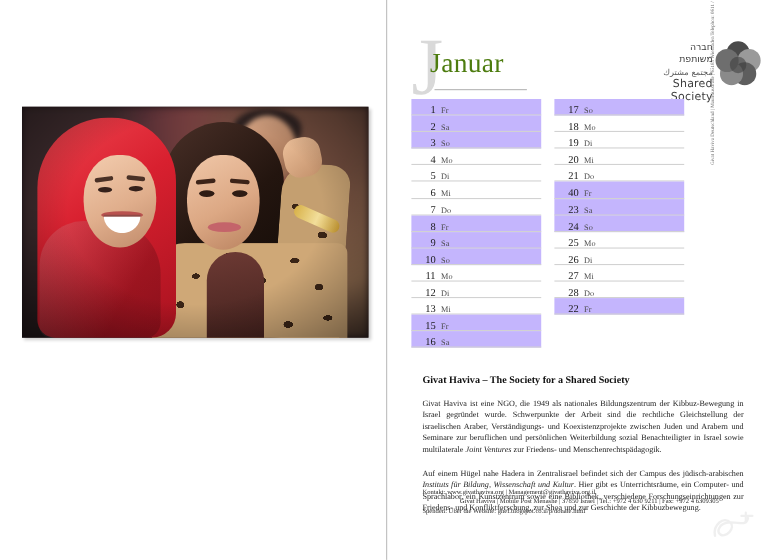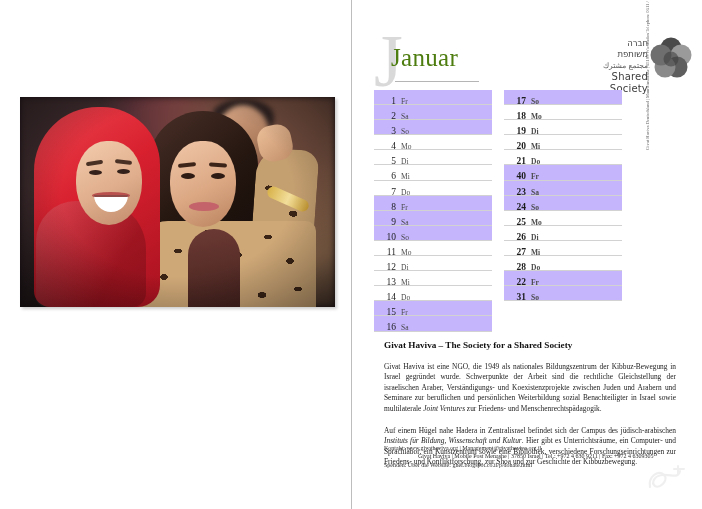--- a/index.html
+++ b/index.html
@@ -225,21 +225,21 @@
   }
   #logo-he { font-size: 8.5px; line-height: 11px; }
   #logo-ar { font-size: 7.5px; line-height: 11px; color: #5a5a5a; }
   #logo-en { font-size: 10px; line-height: 12px; letter-spacing: 0.2px; }
   #logo-mark { position: absolute; right: 0; top: 0; width: 42px; height: 42px; }
 
   
   #calendar { position: absolute; left: 22px; top: 90px; width: 310px; }
   .cal-col { position: absolute; top: 0; width: 118px; }
   #cal-col-left { left: 0; }
-  #cal-col-right { left: 130px; font-weight: bold; }
+  #cal-col-right { left: 130px; }
   .cal-row {
     position: relative;
     height: 14.1px;
     border-bottom: 1px solid #d2d2d2;
     white-space: nowrap;
   }
   .cal-row.shaded { background: #c4b5fd; }
   .cal-num {
     display: inline-block;
     width: 22px;
@@ -383,39 +383,37 @@
           <div class="cal-row"><span class="cal-num">4</span><span class="cal-day">Mo</span></div>
           <div class="cal-row"><span class="cal-num">5</span><span class="cal-day">Di</span></div>
           <div class="cal-row"><span class="cal-num">6</span><span class="cal-day">Mi</span></div>
           <div class="cal-row"><span class="cal-num">7</span><span class="cal-day">Do</span></div>
           <div class="cal-row shaded"><span class="cal-num">8</span><span class="cal-day">Fr</span></div>
           <div class="cal-row shaded"><span class="cal-num">9</span><span class="cal-day">Sa</span></div>
           <div class="cal-row shaded"><span class="cal-num">10</span><span class="cal-day">So</span></div>
           <div class="cal-row"><span class="cal-num">11</span><span class="cal-day">Mo</span></div>
           <div class="cal-row"><span class="cal-num">12</span><span class="cal-day">Di</span></div>
           <div class="cal-row"><span class="cal-num">13</span><span class="cal-day">Mi</span></div>
-          <div class="cal-row"><span class="cal-num">14</span><span class="cal-day">Do</span></div>
           <div class="cal-row shaded"><span class="cal-num">15</span><span class="cal-day">Fr</span></div>
           <div class="cal-row shaded"><span class="cal-num">16</span><span class="cal-day">Sa</span></div>
         </div>
       <div class="cal-col" id="cal-col-right">
           <div class="cal-row shaded"><span class="cal-num">17</span><span class="cal-day">So</span></div>
           <div class="cal-row"><span class="cal-num">18</span><span class="cal-day">Mo</span></div>
           <div class="cal-row"><span class="cal-num">19</span><span class="cal-day">Di</span></div>
           <div class="cal-row"><span class="cal-num">20</span><span class="cal-day">Mi</span></div>
           <div class="cal-row"><span class="cal-num">21</span><span class="cal-day">Do</span></div>
           <div class="cal-row shaded"><span class="cal-num">40</span><span class="cal-day">Fr</span></div>
           <div class="cal-row shaded"><span class="cal-num">23</span><span class="cal-day">Sa</span></div>
           <div class="cal-row shaded"><span class="cal-num">24</span><span class="cal-day">So</span></div>
           <div class="cal-row"><span class="cal-num">25</span><span class="cal-day">Mo</span></div>
           <div class="cal-row"><span class="cal-num">26</span><span class="cal-day">Di</span></div>
           <div class="cal-row"><span class="cal-num">27</span><span class="cal-day">Mi</span></div>
           <div class="cal-row"><span class="cal-num">28</span><span class="cal-day">Do</span></div>
           <div class="cal-row shaded"><span class="cal-num">22</span><span class="cal-day">Fr</span></div>
-          <div class="cal-row shaded"><span class="cal-num">31</span><span class="cal-day">So</span></div>
         </div>
     </div>
 
     <div id="imprint">Givat Haviva Deutschland | Mauritiusstraße | 65183 Wiesbaden  Telephon: 0611 / 18 88 93 64 | Mobile: 0171 9 42 88 71</div>
 
     <div id="article">
       <div id="article-title">Givat Haviva – The Society for a Shared Society</div>
       <p class="article-p"><span>Givat Haviva ist eine NGO, die 1949 als nationales Bildungszentrum der Kibbuz-Bewegung in Israel gegründet wurde. Schwerpunkte der Arbeit sind die rechtliche Gleichstellung der israelischen Araber, Verständigungs- und Koexistenzprojekte zwischen Juden und Arabern und Seminare zur beruflichen und persönlichen Weiterbildung sozial Benachteiligter in Israel sowie multilaterale </span><i>Joint Ventures</i><span> zur Friedens- und Menschenrechtspädagogik.</span></p>
       <p class="article-p"><span>Auf einem Hügel nahe Hadera in Zentralisrael befindet sich der Campus des jüdisch-arabischen </span><i>Instituts für Bildung, Wissenschaft und Kultur</i><span>. Hier gibt es Unterrichtsräume, ein Computer- und Sprachlabor, ein Kunstzentrum sowie eine Bibliothek, verschiedene Forschungseinrichtungen zur Friedens- und Konfliktforschung, zur Shoa und zur Geschichte der Kibbuzbewegung.</span></p>
     </div>

